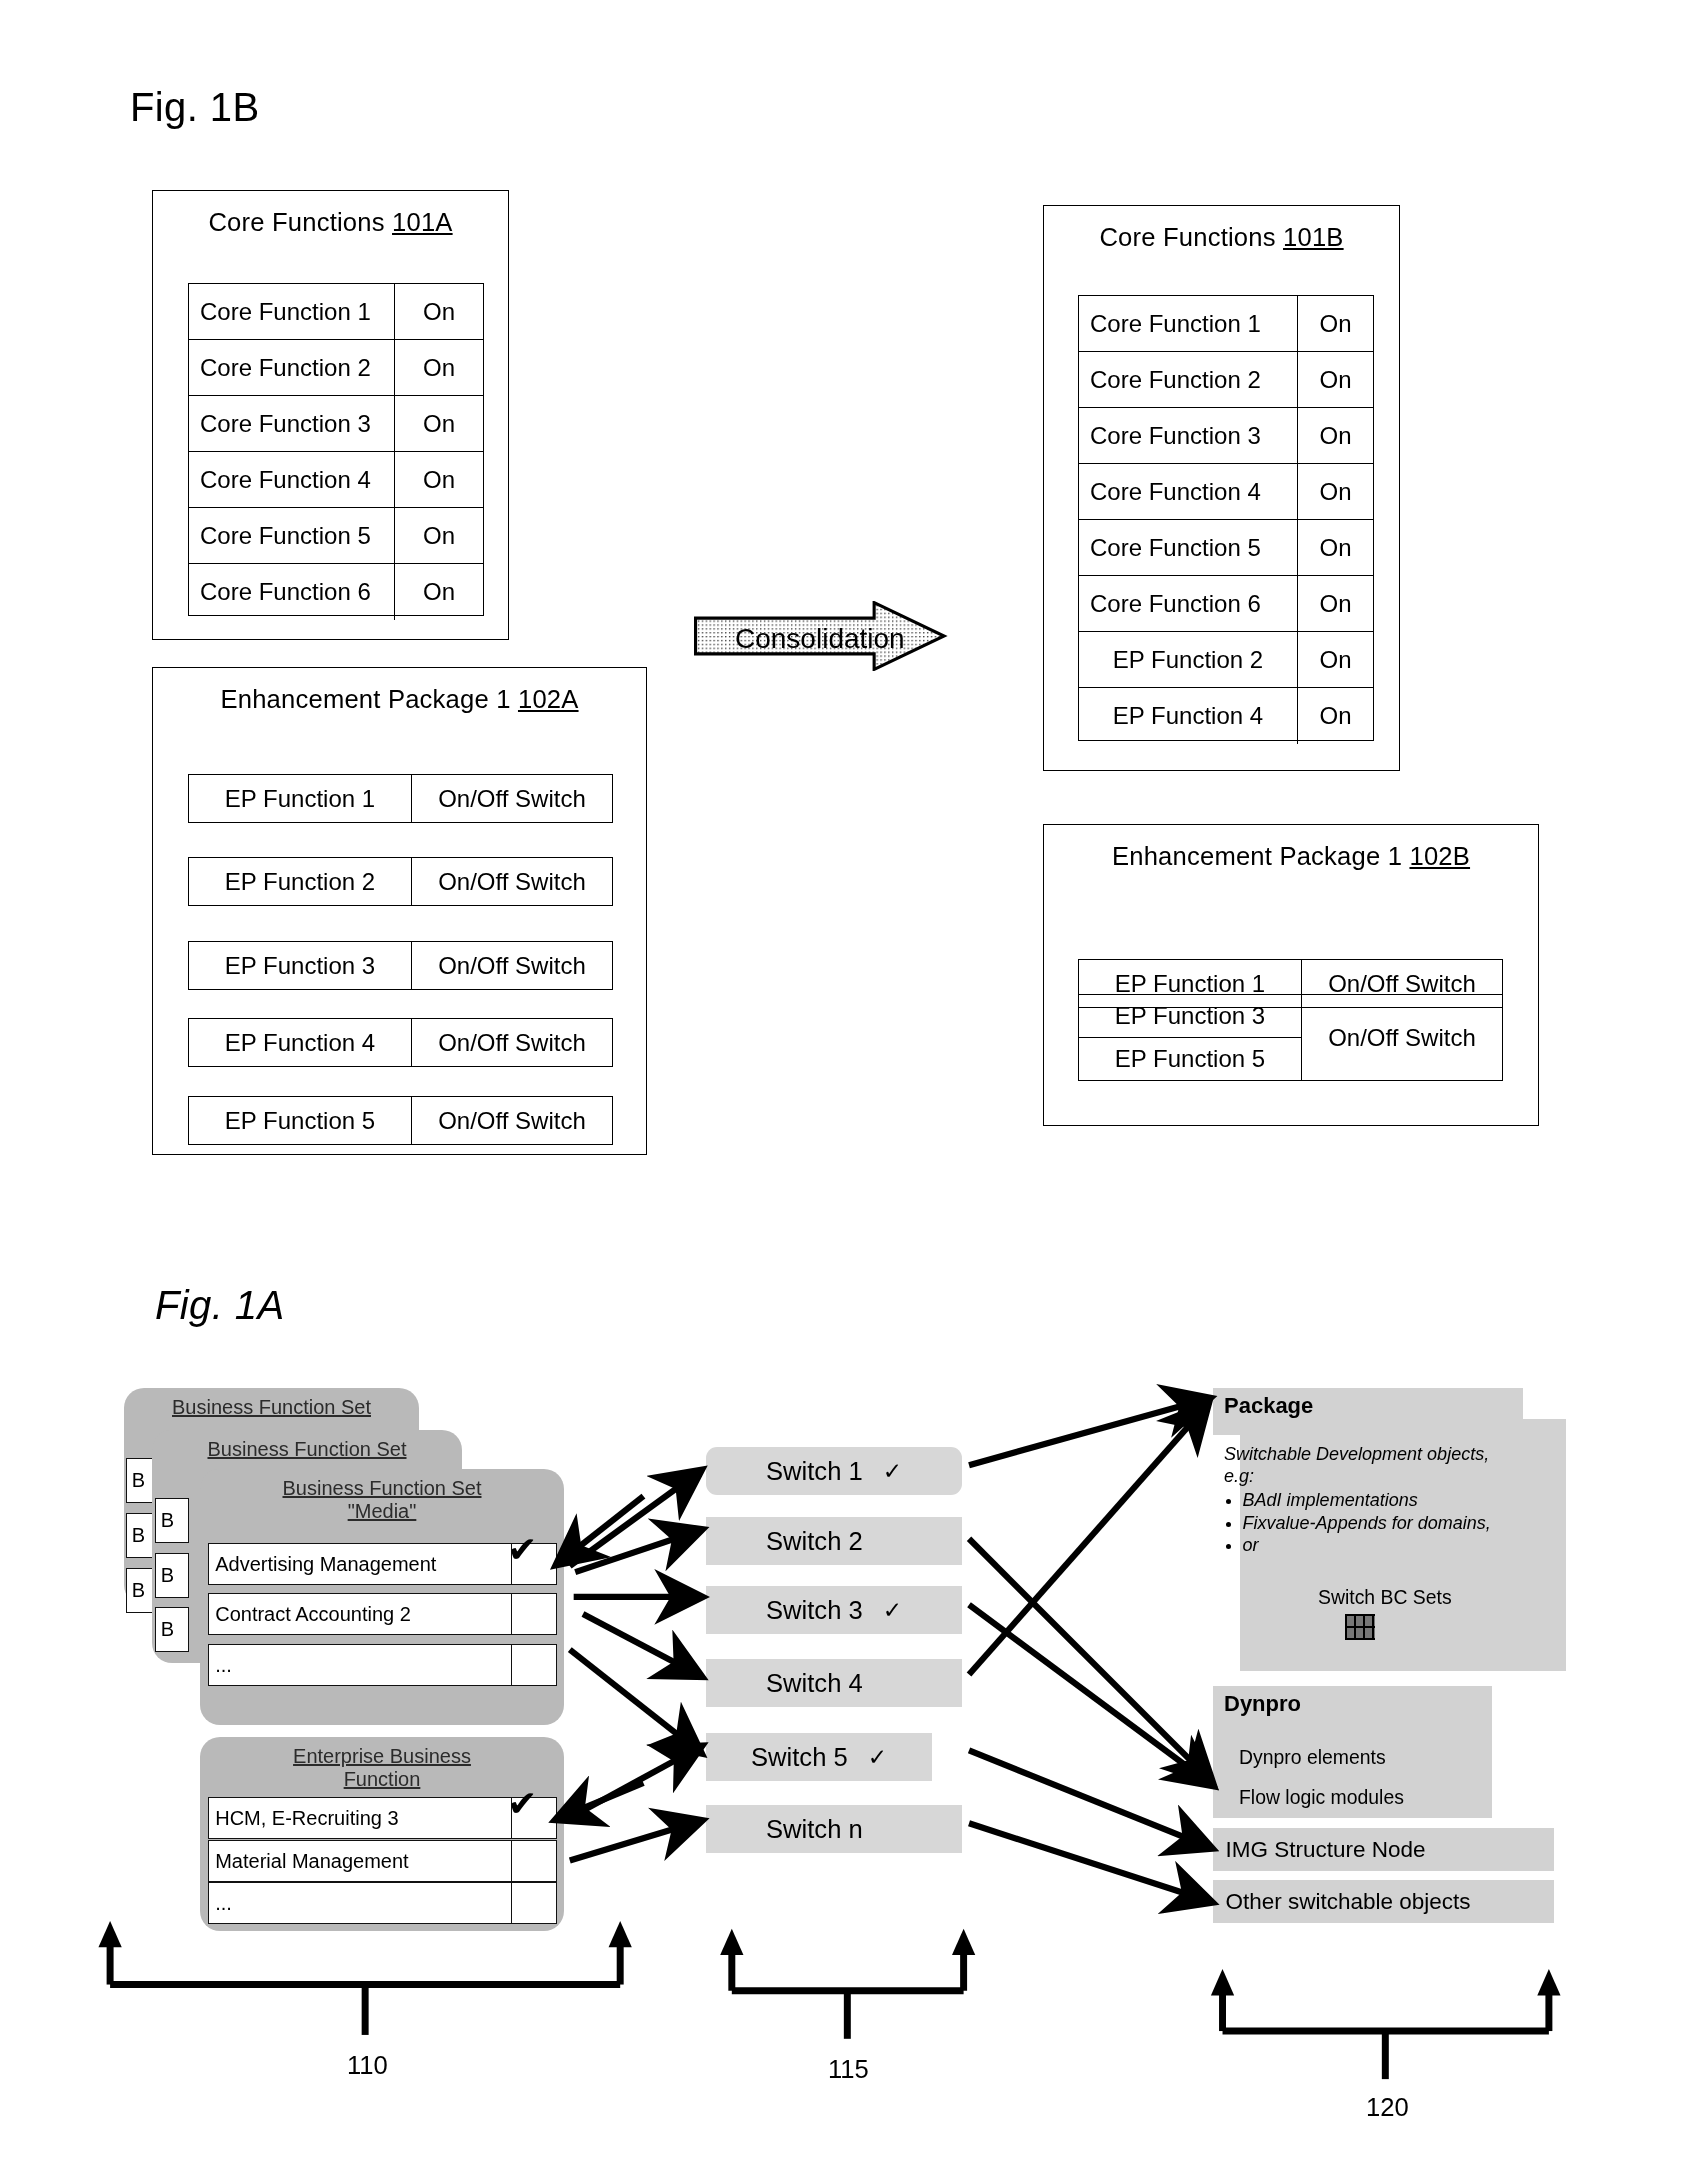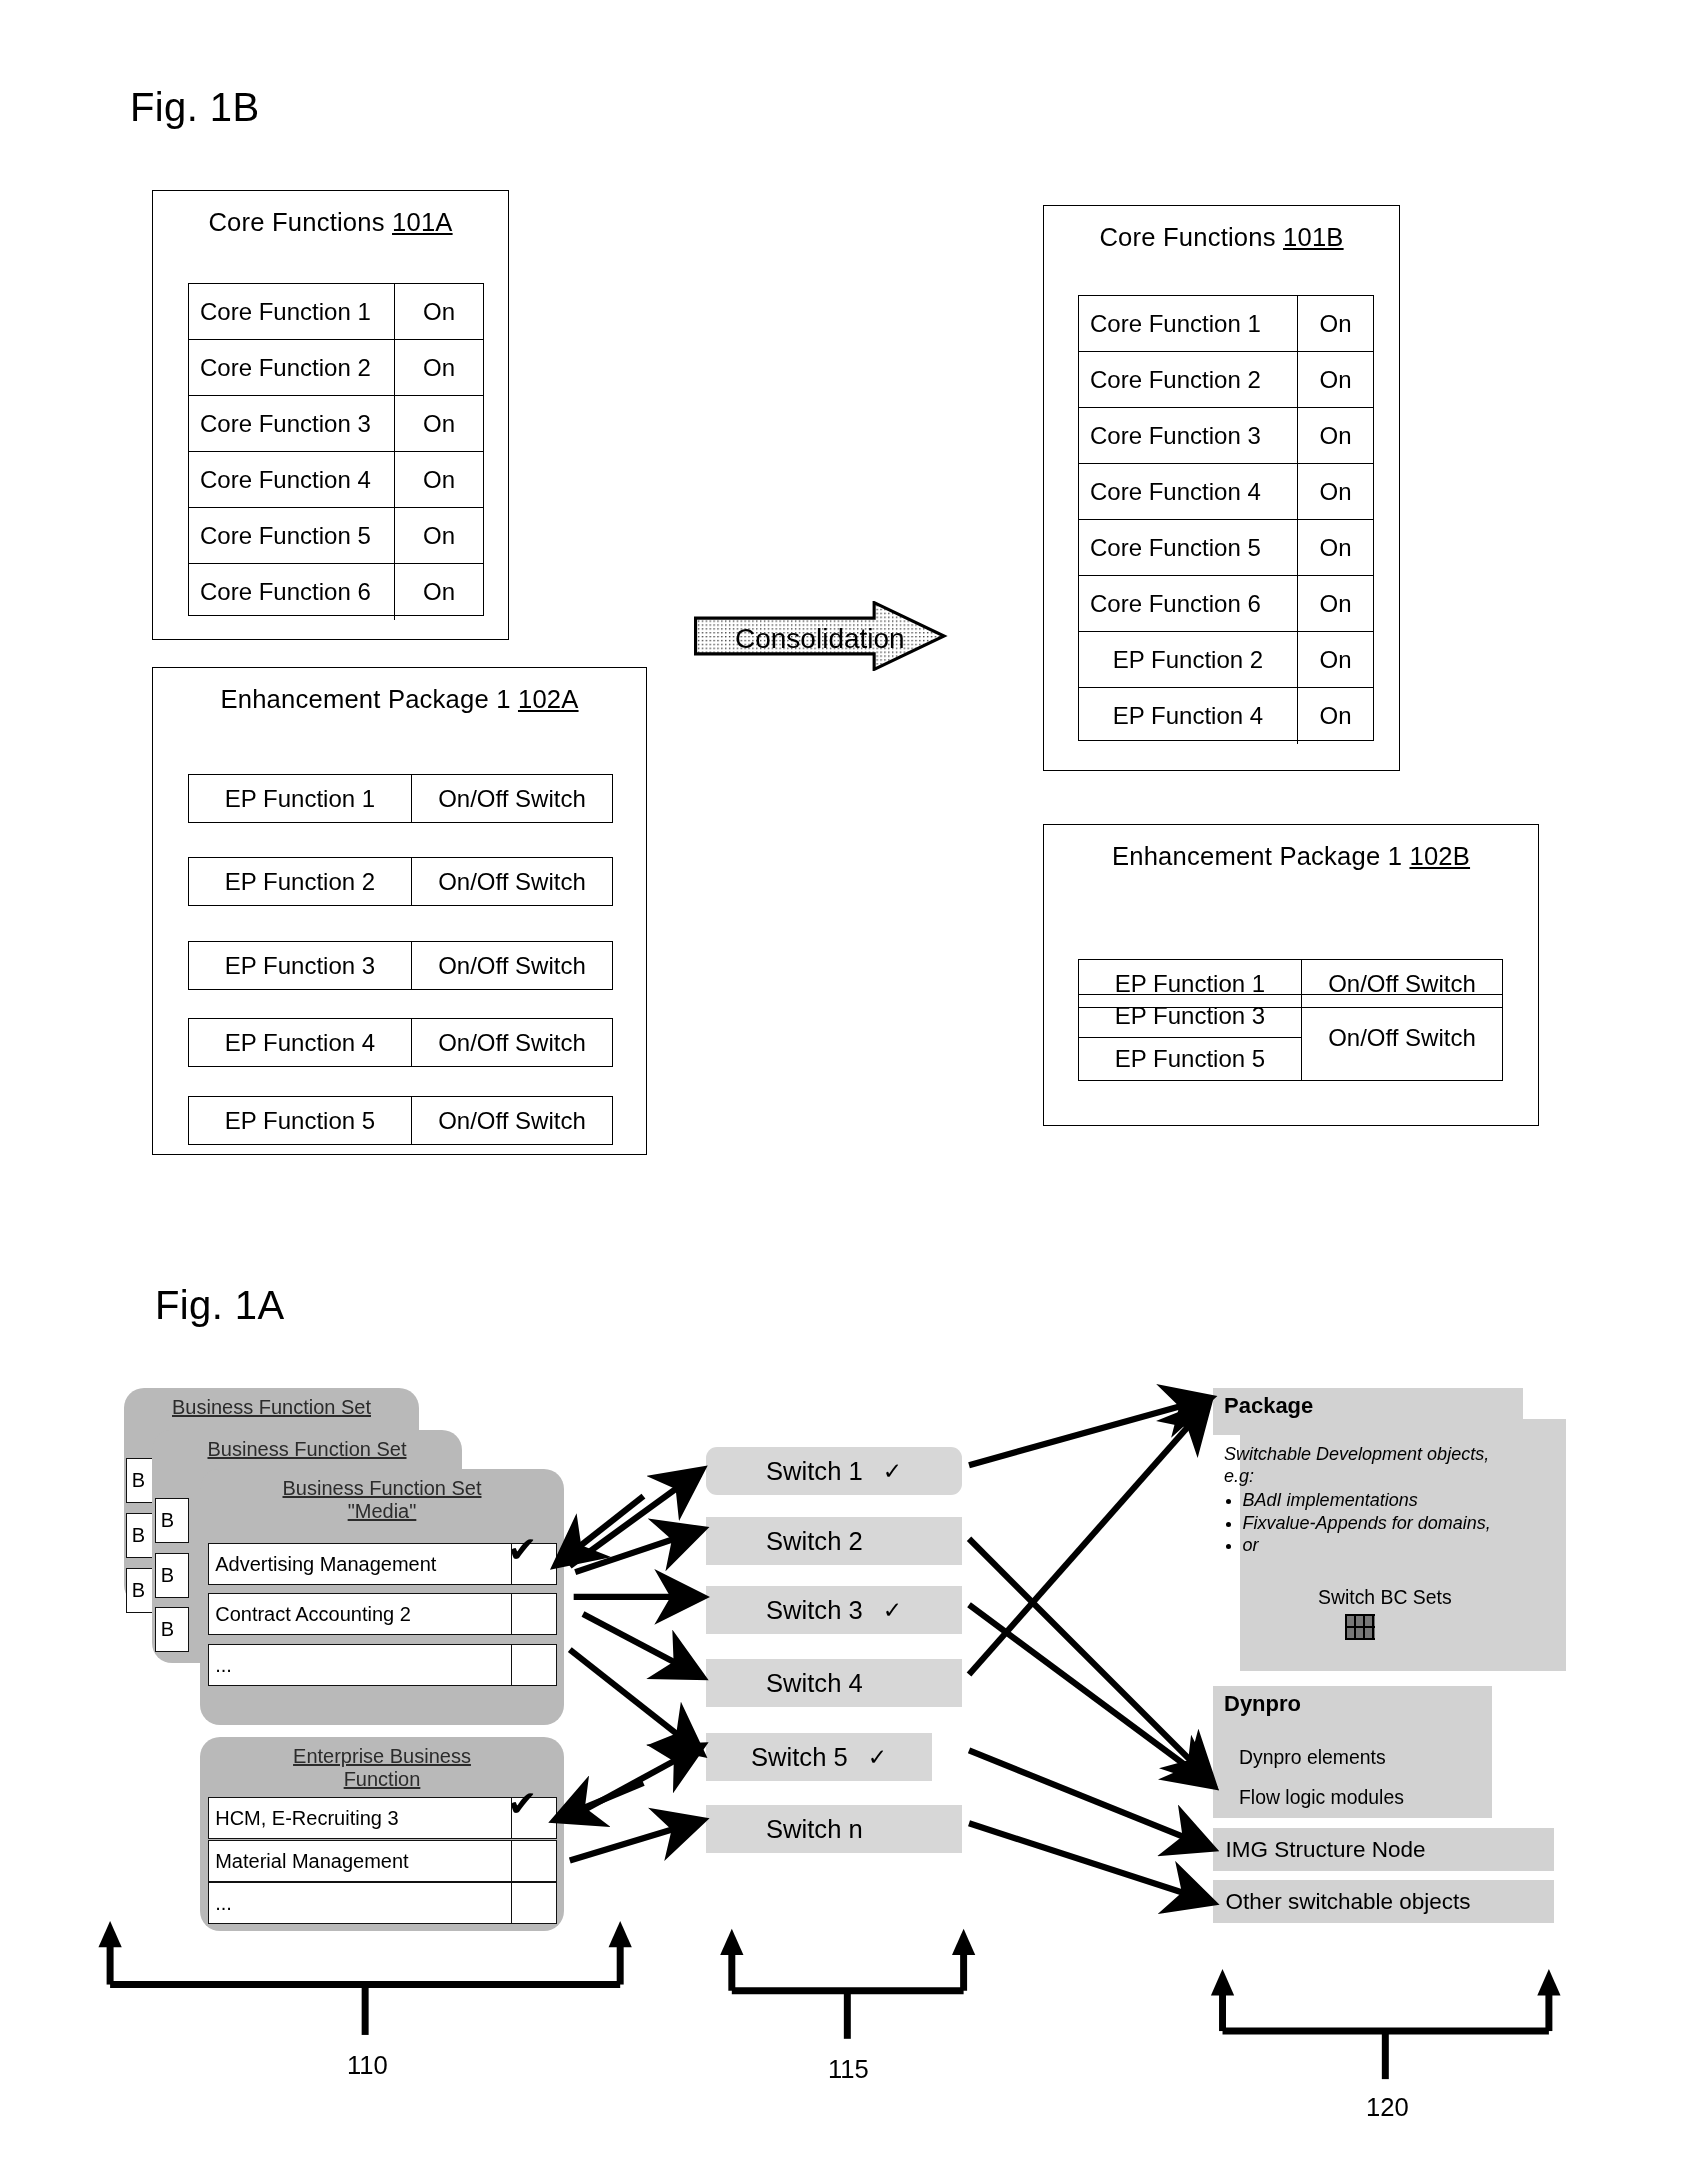--- a/index.html
+++ b/index.html
@@ -213,21 +213,21 @@
   <div class="sw">On/Off Switch</div>
 </div>
 <div class="ep-group" style="left:1078px;top:994px;width:425px;height:87px;">
   <div class="lcol" style="width:223px;">
     <div class="cell top">EP Function 3</div>
     <div class="cell">EP Function 5</div>
   </div>
   <div class="rcol">On/Off Switch</div>
 </div>
 
-<div class="fig-label" style="left:155px;top:1283px;">Fig. 1A</div>
+<div class="fig-label" style="left:155px;top:1283px;font-style:italic;">Fig. 1A</div>
 
 <div class="card" style="left:124px;top:1388px;width:295px;height:217px;">
   <div class="card-title">Business Function Set</div>
 </div>
 <div class="minib" style="left:126px;top:1458px;width:34px;height:45px;">
     <span>B</span>
   </div>
 <div class="minib" style="left:126px;top:1513px;width:34px;height:45px;">
     <span>B</span>
   </div>

